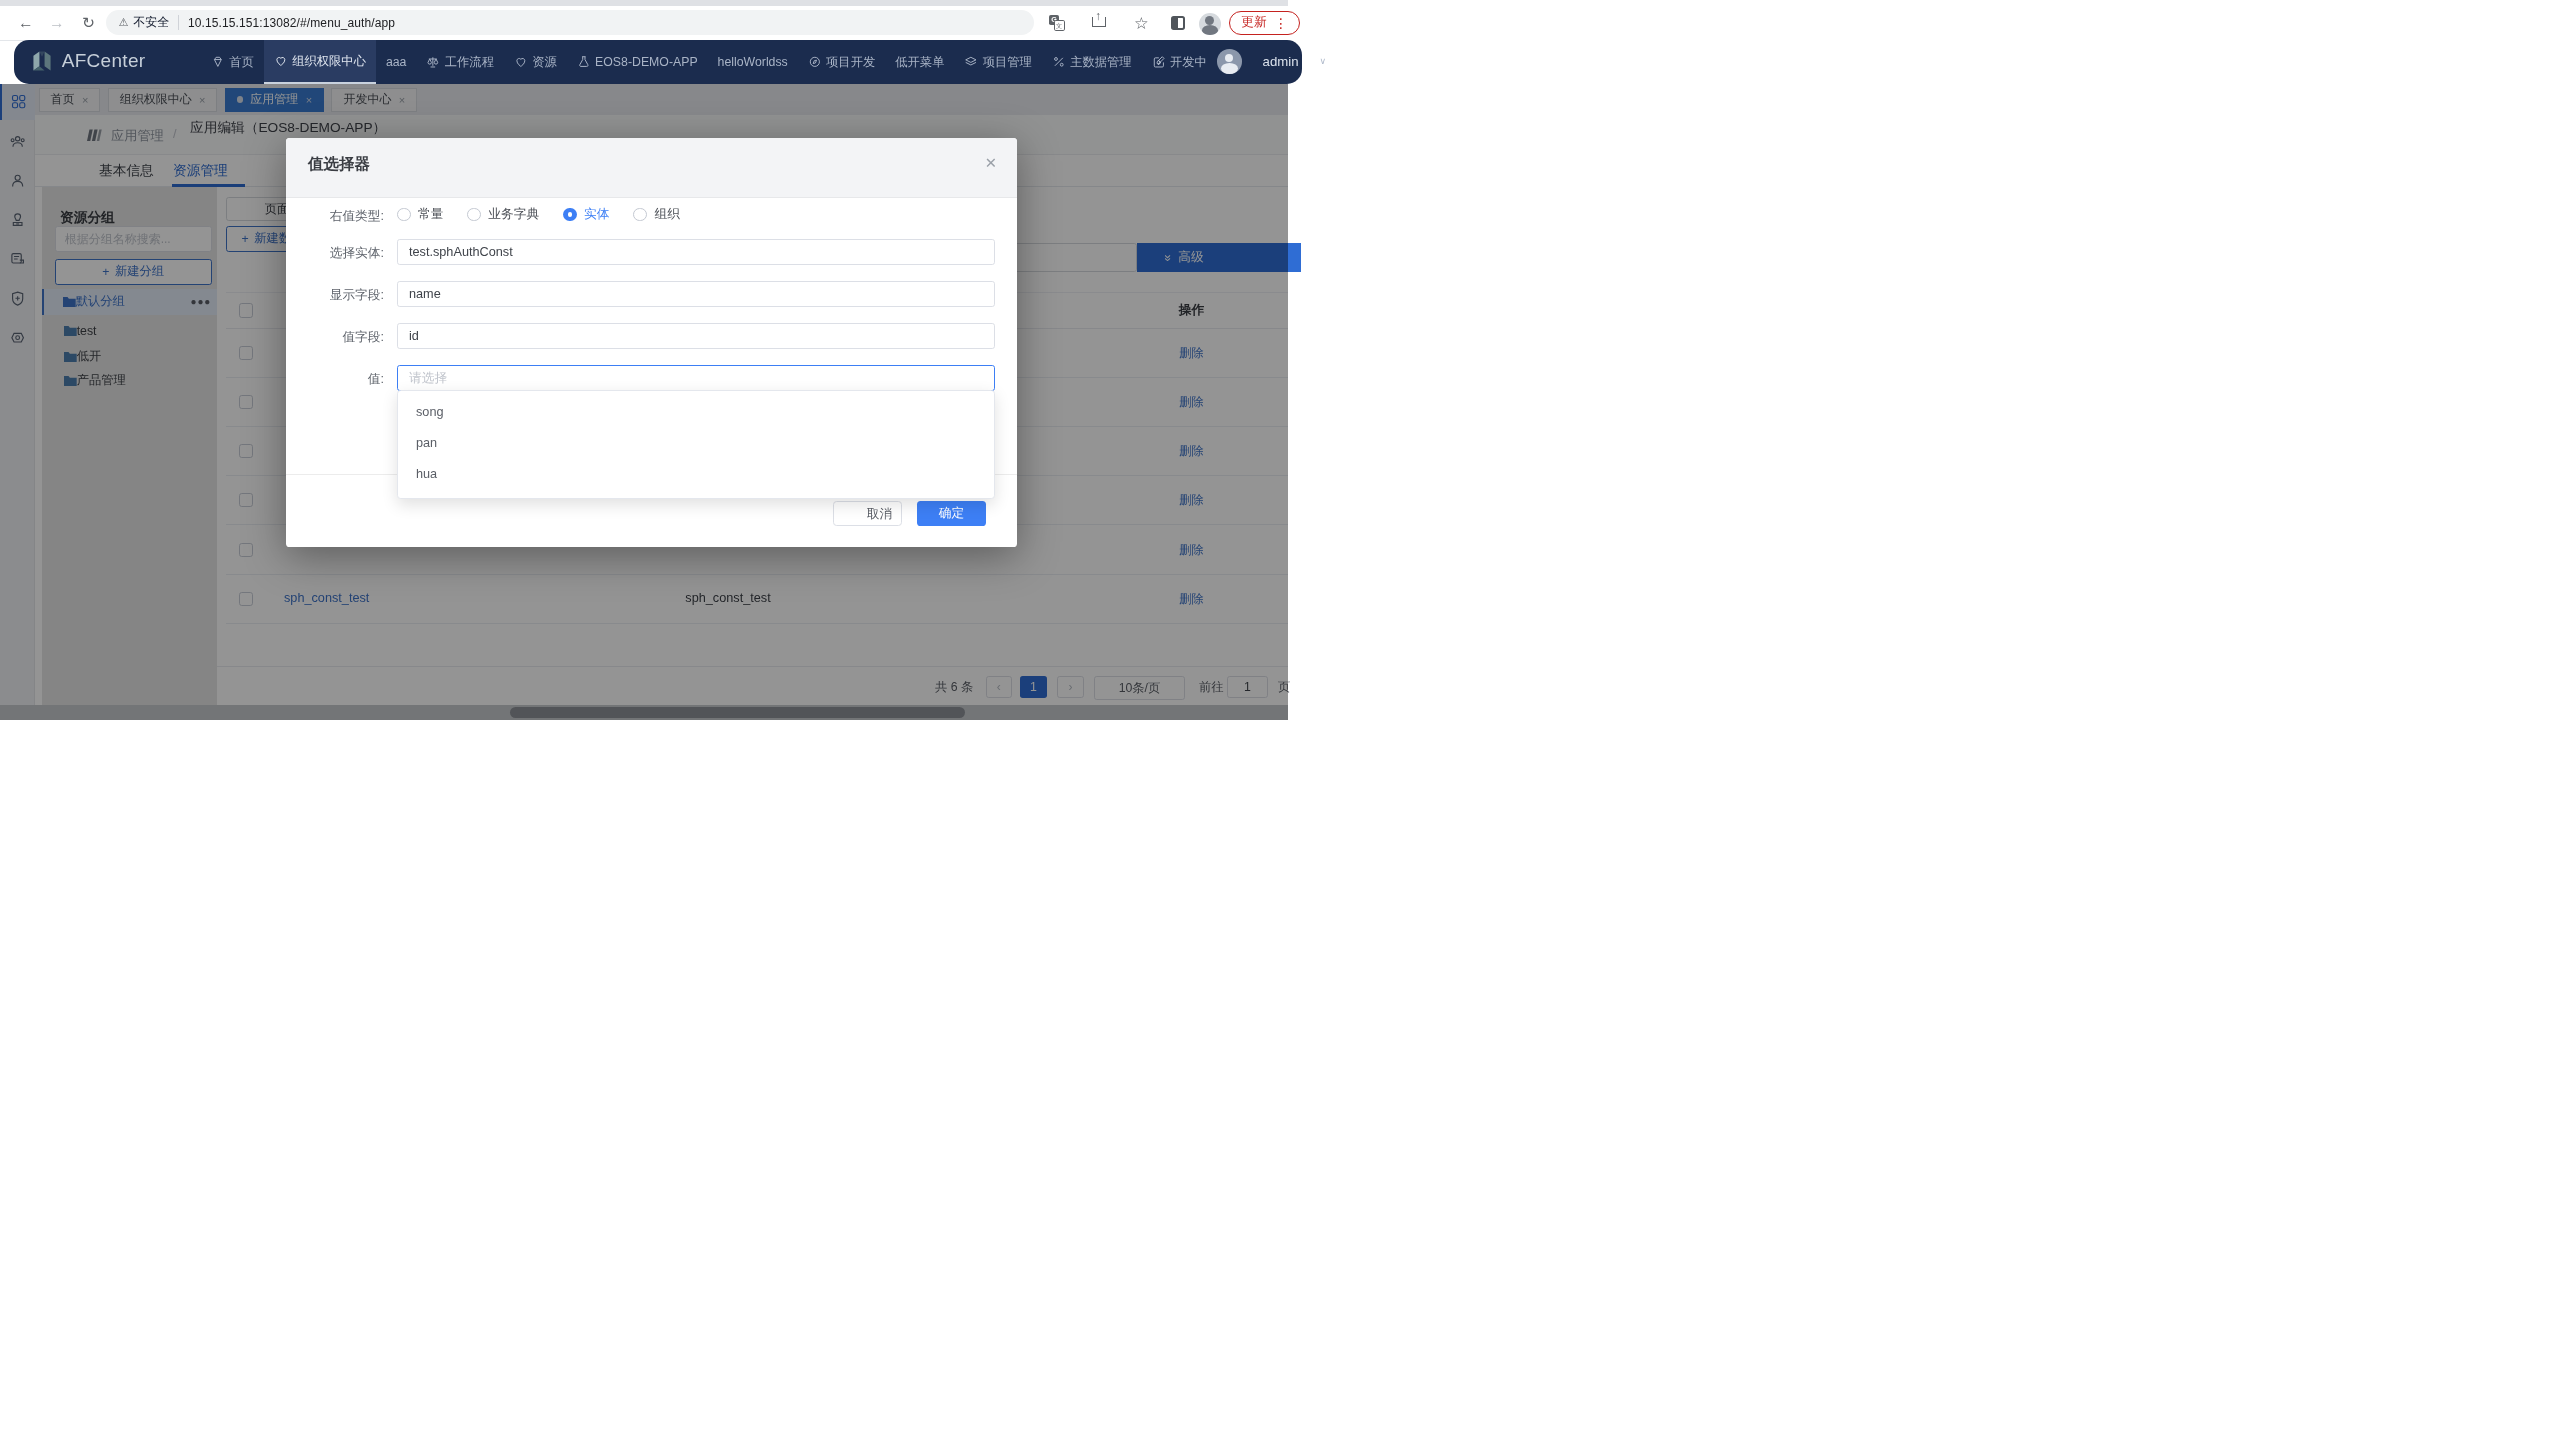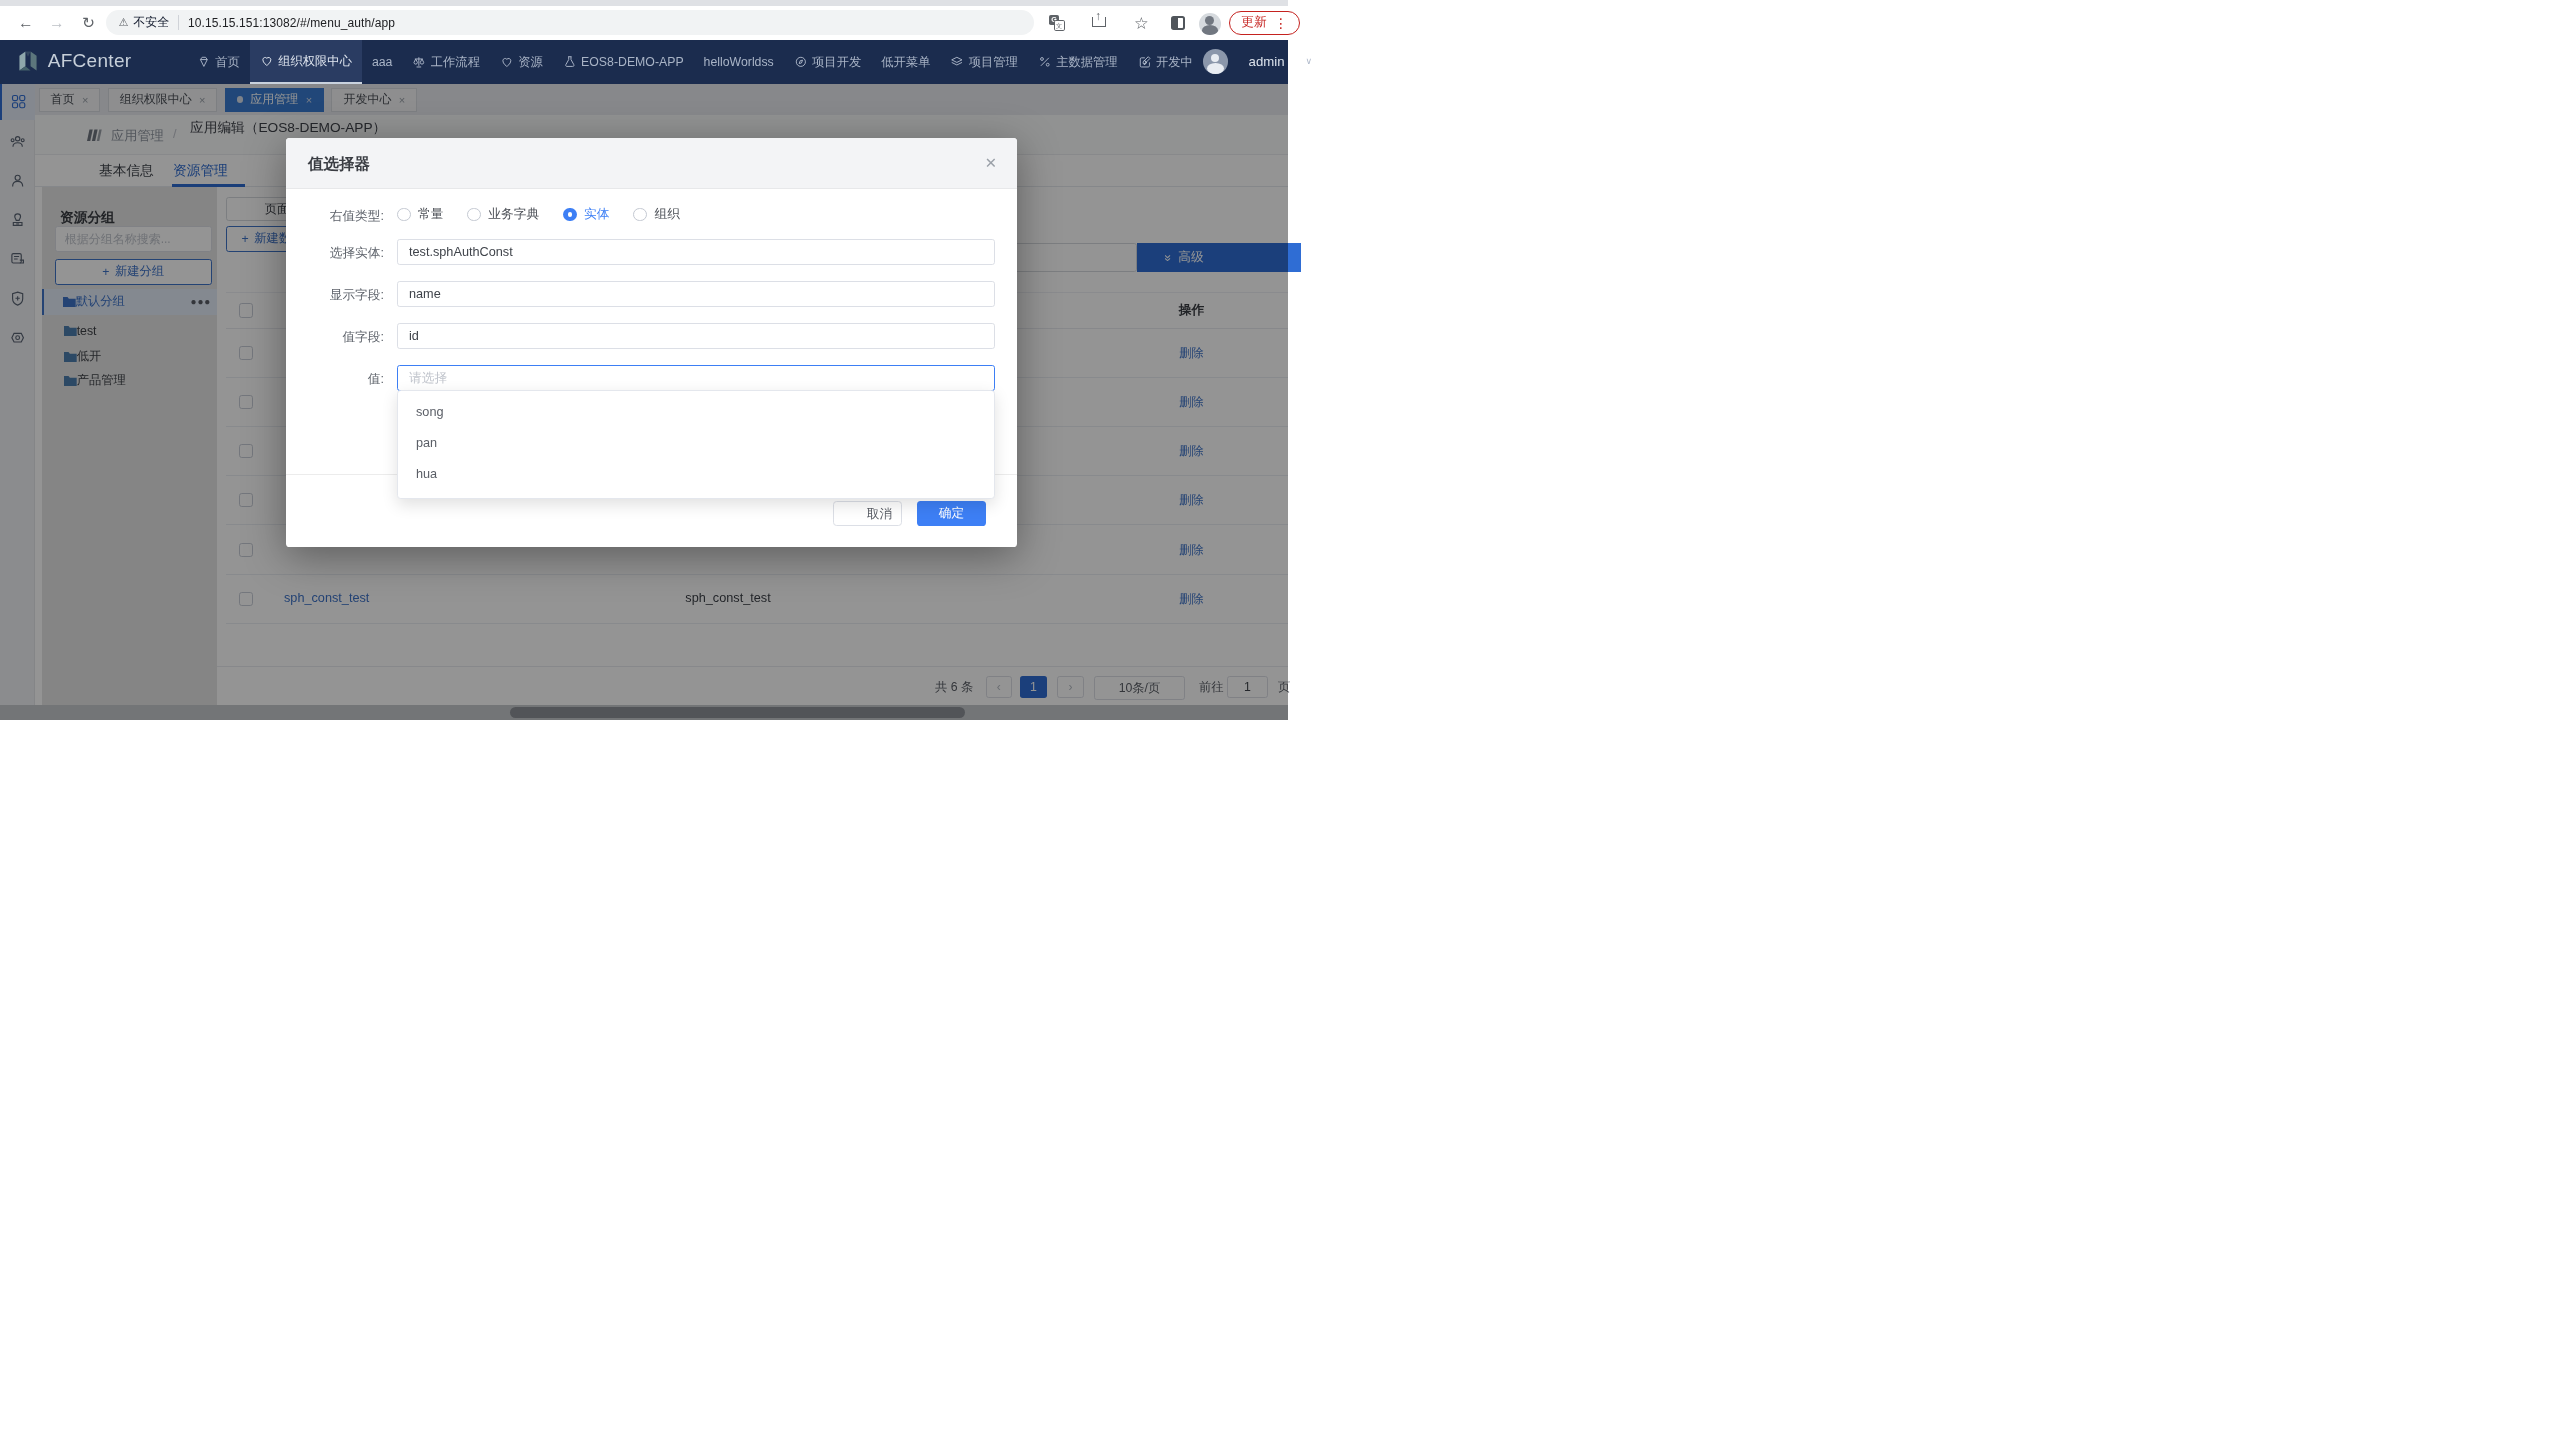--- a/index.html
+++ b/index.html
@@ -24,21 +24,21 @@
   .sharebox{top:11px;width:12px;height:9px;border:1.8px solid #5f6368;border-top:none;}
   .sharearrow{top:2.7px;color:#5f6368;font-size:12px;}
   .panelico{top:10px;width:13.7px;height:13.7px;border:2.3px solid #50555b;border-radius:2.7px;box-sizing:border-box;}
   .panelico i{position:absolute;left:0;top:0;bottom:0;width:4.6px;background:#50555b;}
   .chravatar{top:6.4px;width:22px;height:22px;border-radius:50%;background:#d6dade;overflow:hidden;}
   .chravatar b{position:absolute;left:6.4px;top:3.6px;width:9px;height:9px;border-radius:50%;background:#717780;}
   .chravatar i{position:absolute;left:2.7px;top:12px;width:16.4px;height:11px;border-radius:50%;background:#717780;}
   #updatepill{top:4.6px;width:71px;height:24px;border:1.8px solid #c5221f;border-radius:12.7px;box-sizing:border-box;
     color:#c5221f;font-size:12.7px;display:flex;align-items:center;justify-content:center;gap:7.3px;background:#fff;}
   
-  #navbar{left:0;top:40px;width:1288px;height:44px;background:#1b2c4e;}
+  #navbar{left:14px;top:40px;width:1288px;height:44px;background:#1b2c4e;border-radius:15px;}
   #brand{left:16.4px;top:9px;display:flex;align-items:center;gap:7.3px;}
   #brandname{color:#c6cfd9;font-size:19px;font-weight:500;letter-spacing:0.3px;}
   #navitems{left:187px;top:0;height:44px;display:flex;align-items:stretch;}
   .navitem{display:flex;align-items:center;gap:4.6px;padding:0 10px;color:#a9b4c6;font-size:12.3px;white-space:nowrap;}
   .navitem svg{stroke:#a9b4c6;fill:none;stroke-width:1.7;width:13.7px;height:13.7px;}
   .navitem.active{background:#2a3c62;border-bottom:2.7px solid #c9d2de;color:#e2e8f1;box-sizing:border-box;}
   .navitem.active svg{stroke:#e2e8f1;}
   #navmore{left:1143px;top:13.7px;color:#b6c0d1;font-size:13.7px;}
   #navscroll{left:1138px;top:44px;width:4.6px;height:35px;background:rgba(255,255,255,.38);border-radius:2.7px;}
   #navuser{left:1203px;top:9px;display:flex;align-items:center;gap:21px;}
@@ -112,21 +112,21 @@
   #pgsize{left:1094px;width:91px;height:24px;line-height:22px;color:#5a5e66;font-size:12.3px;}
   #pggoto{left:1199px;line-height:22px;font-size:12.3px;color:#5a5e66;}
   #pginput{left:1227px;width:41px;text-align:center;line-height:20px;color:#3f434a;font-size:12.3px;}
   #pgpage{left:1278px;line-height:22px;font-size:12.3px;color:#5a5e66;}
   #botscroll{left:0;top:705px;width:1288px;height:14.6px;background:#c7cace;}
   #botthumb{left:510px;top:707px;width:455px;height:11px;background:#8e9298;border-radius:5.5px;}
   
   #overlay{left:0;top:84px;width:1288px;height:636px;background:rgba(0,0,0,.42);z-index:50;}
   #modal{left:286px;top:138px;width:731px;height:409px;background:#fff;border-radius:3.6px;z-index:60;
     box-shadow:0 9px 41px rgba(0,0,0,.38);}
-  #mhead{position:absolute;left:0;top:0;width:731px;height:51px;background:#f3f4f6;border-bottom:0.9px solid #e7e8ea;
+  #mhead{position:absolute;left:0;top:0;width:731px;height:60px;background:#f3f4f6;border-bottom:0.9px solid #e7e8ea;
     border-radius:3.6px 3.6px 0 0;box-sizing:border-box;text-align:right;}
   #mtitle{position:absolute;left:22px;top:15.5px;font-size:15.5px;font-weight:600;color:#3a3d43;}
   #mclose{position:absolute;right:20px;top:15.5px;font-size:14.6px;color:#9aa0a8;}
   .mlabel{position:absolute;left:0;width:98px;text-align:right;font-size:12.7px;color:#5f646c;}
   .minput{position:absolute;left:111px;width:598px;height:25.5px;border:0.9px solid #dcdfe6;border-radius:2.7px;
     box-sizing:border-box;font-size:12.7px;color:#3f434a;padding:0 11px;}
   .minput.focus{border-color:#3d7ff5;}
   .minput::placeholder{color:#c0c4cc;}
   #mradios{position:absolute;left:111px;top:68px;display:flex;align-items:center;gap:24px;}
   .radio{display:flex;align-items:center;gap:7.3px;font-size:12.7px;color:#4a4e55;}

